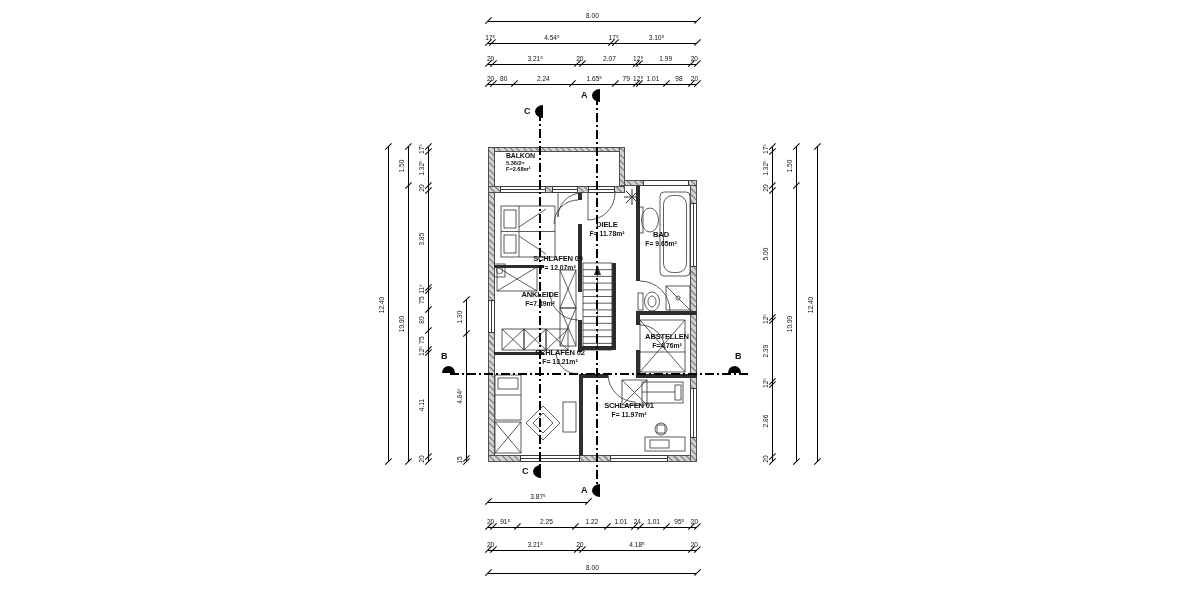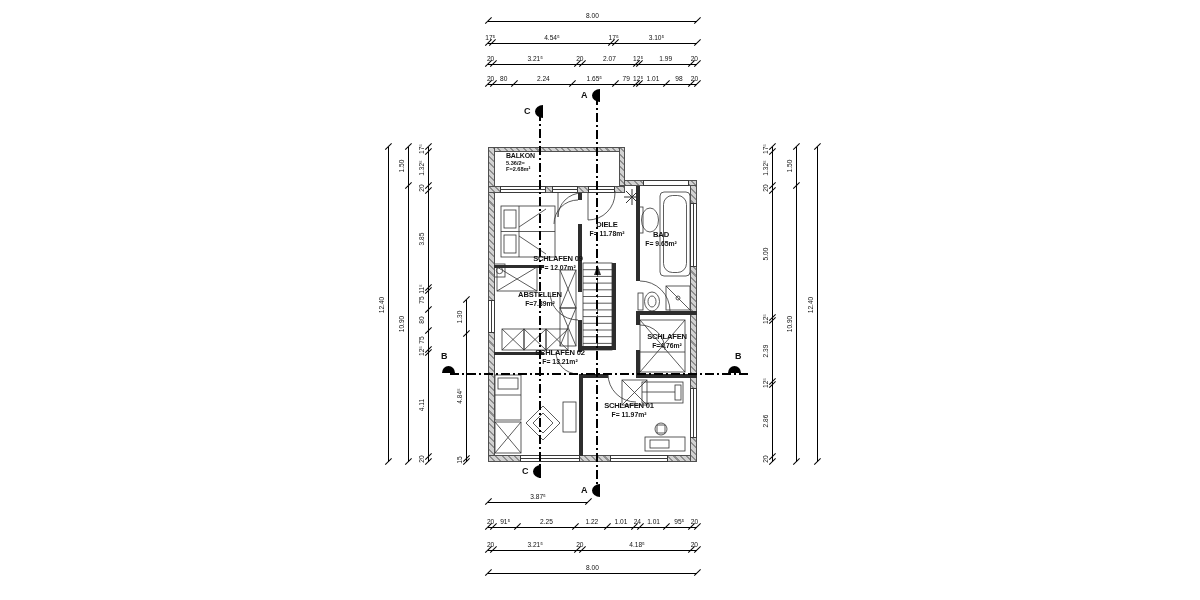--- a/index.html
+++ b/index.html
@@ -483,25 +483,25 @@
     </div>
     <div class="room-label" style="left: 607px; top: 221px; transform: translateX(-50%);">
       <span class="room-name">DIELE</span>
       <span class="room-line">F= 11.78m²</span>
     </div>
     <div class="room-label" style="left: 661px; top: 231px; transform: translateX(-50%);">
       <span class="room-name">BAD</span>
       <span class="room-line">F= 9.65m²</span>
     </div>
     <div class="room-label" style="left: 540px; top: 291px; transform: translateX(-50%);">
+      <span class="room-name">ANKLEIDE</span>
+      <span class="room-line">F=7.39m²</span>
+    </div>
+    <div class="room-label" style="left: 667px; top: 333px; transform: translateX(-50%);">
       <span class="room-name">ABSTELLEN</span>
-      <span class="room-line">F=7.39m²</span>
-    </div>
-    <div class="room-label" style="left: 667px; top: 333px; transform: translateX(-50%);">
-      <span class="room-name">SCHLAFEN</span>
       <span class="room-line">F=4.76m²</span>
     </div>
     <div class="room-label" style="left: 560px; top: 349px; transform: translateX(-50%);">
       <span class="room-name">SCHLAFEN 02</span>
       <span class="room-line">F= 13.21m²</span>
     </div>
     <div class="room-label" style="left: 629px; top: 402px; transform: translateX(-50%);">
       <span class="room-name">SCHLAFEN 01</span>
       <span class="room-line">F= 11.97m²</span>
     </div>

